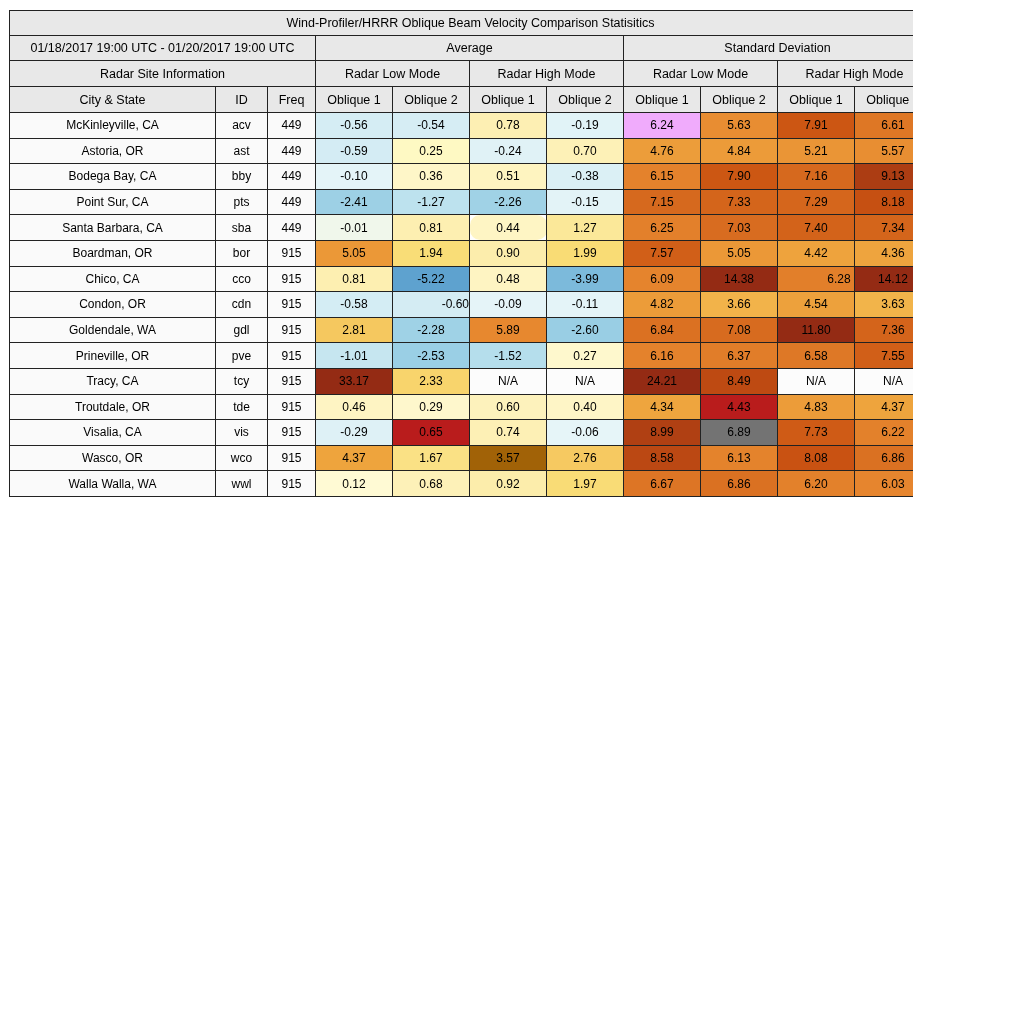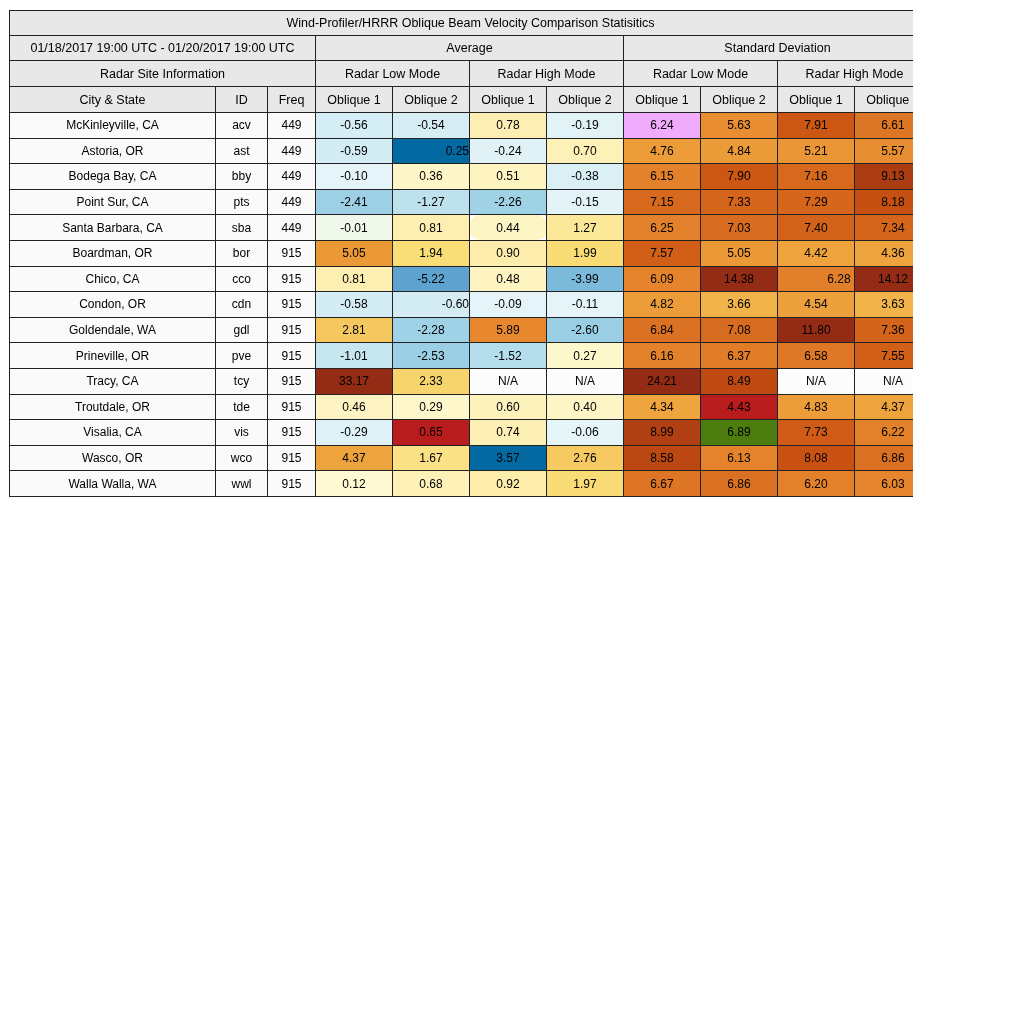--- a/index.html
+++ b/index.html
@@ -142,21 +142,21 @@
           <td style="background: #f0abfc;">6.24</td>
           <td style="background: rgb(232, 141, 50);">5.63</td>
           <td style="background: rgb(204, 86, 19);">7.91</td>
           <td style="background: rgb(222, 119, 37);">6.61</td>
         </tr>
         <tr>
           <td class="lbl">Astoria, OR</td>
           <td class="lbl">ast</td>
           <td class="lbl">449</td>
           <td style="background: rgb(212, 236, 244);">-0.59</td>
-          <td style="background: #0369a1; text-align: right;">0.25</td>
+          <td style="background: #fef9c3;">0.25</td>
           <td style="background: rgb(224, 242, 246);">-0.24</td>
           <td style="background: rgb(253, 241, 183);">0.70</td>
           <td style="background: rgb(236, 157, 58);">4.76</td>
           <td style="background: rgb(236, 155, 57);">4.84</td>
           <td style="background: rgb(234, 149, 54);">5.21</td>
           <td style="background: rgb(232, 142, 50);">5.57</td>
         </tr>
         <tr>
           <td class="lbl">Bodega Bay, CA</td>
           <td class="lbl">bby</td>
@@ -289,31 +289,31 @@
         </tr>
         <tr>
           <td class="lbl">Visalia, CA</td>
           <td class="lbl">vis</td>
           <td class="lbl">915</td>
           <td style="background: rgb(222, 241, 246);">-0.29</td>
           <td style="background: #b91c1c;">0.65</td>
           <td style="background: rgb(253, 240, 181);">0.74</td>
           <td style="background: rgb(230, 245, 248);">-0.06</td>
           <td style="background: rgb(176, 64, 19);">8.99</td>
-          <td style="background: #4d7c0f;">6.89</td>
+          <td style="background: #737373;">6.89</td>
           <td style="background: rgb(207, 91, 22);">7.73</td>
           <td style="background: rgb(227, 129, 43);">6.22</td>
         </tr>
         <tr>
           <td class="lbl">Wasco, OR</td>
           <td class="lbl">wco</td>
           <td class="lbl">915</td>
           <td style="background: rgb(238, 164, 61);">4.37</td>
           <td style="background: rgb(250, 225, 133);">1.67</td>
-          <td style="background: #0369a1; margin-left: 40px;">3.57</td>
+          <td style="background: #a16207; margin-left: 40px;">3.57</td>
           <td style="background: rgb(246, 201, 97);">2.76</td>
           <td style="background: rgb(187, 72, 19);">8.58</td>
           <td style="background: rgb(228, 131, 44);">6.13</td>
           <td style="background: rgb(201, 82, 18);">8.08</td>
           <td style="background: rgb(218, 113, 34);">6.86</td>
         </tr>
         <tr>
           <td class="lbl">Walla Walla, WA</td>
           <td class="lbl">wwl</td>
           <td class="lbl">915</td>

